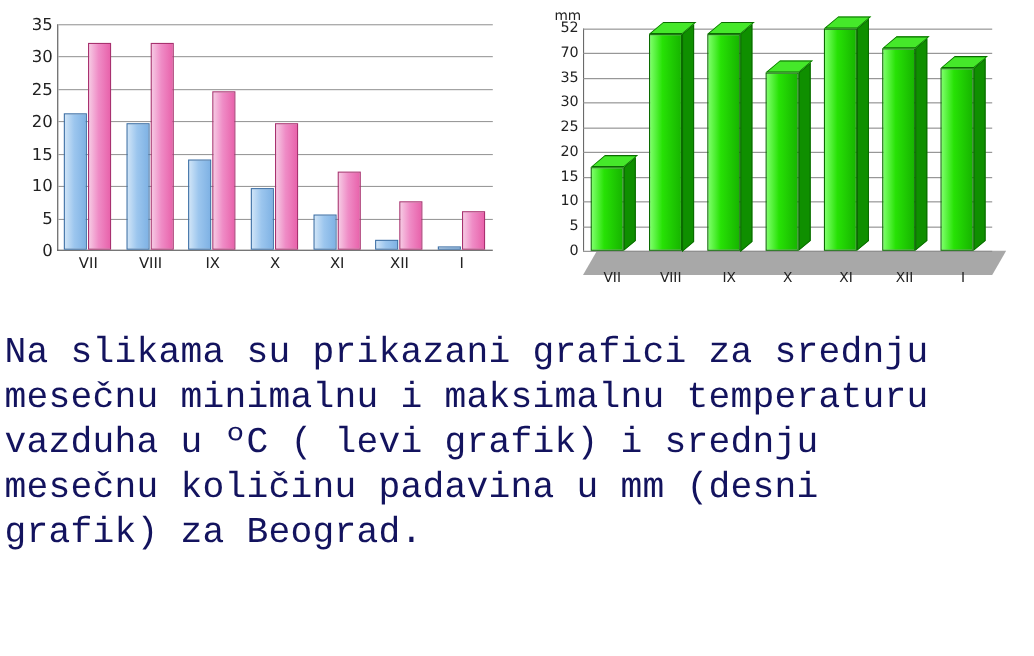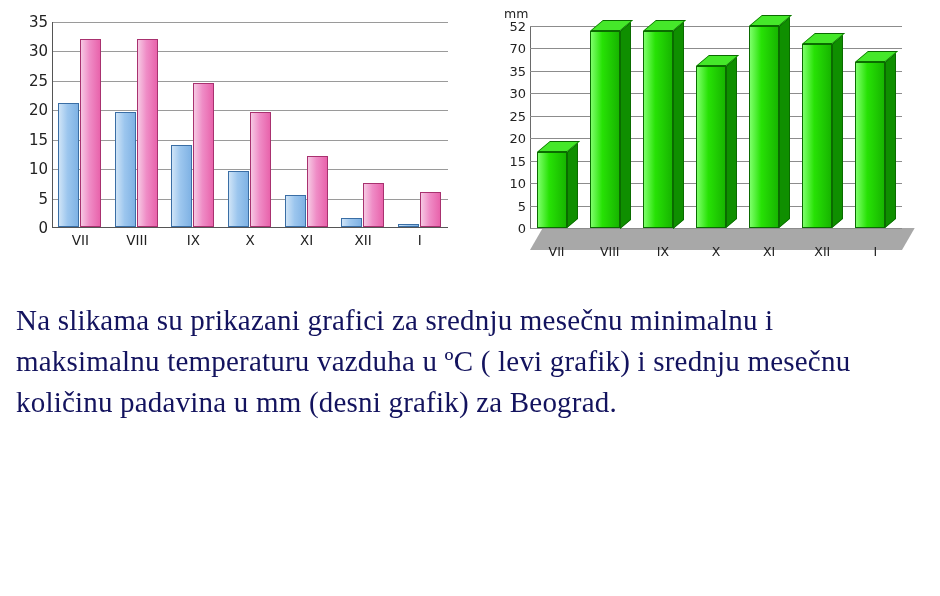--- a/index.html
+++ b/index.html
@@ -202,25 +202,25 @@
     position: absolute;
     transform: translateX(-50%);
     font-size: 12.5px;
     color: #222;
     font-family: "DejaVu Sans", sans-serif;
   }
 
   
   #caption {
     position: absolute;
-    left: 16px;
+    left: 4px;
     top: 300px;
     width: 900px;
-    font-family: Liberation Serif, serif;
-    font-size: 29px;
+    font-family: Liberation Mono, monospace;
+    font-size: 33px;
     line-height: 41px;
     color: #13135e;
     letter-spacing: 0.2px;
   }
 </style>
 </head>
 <body>
 
 <div id="left-panel" class="panel">
   <div id="left-plot" class="plot-wrap">

